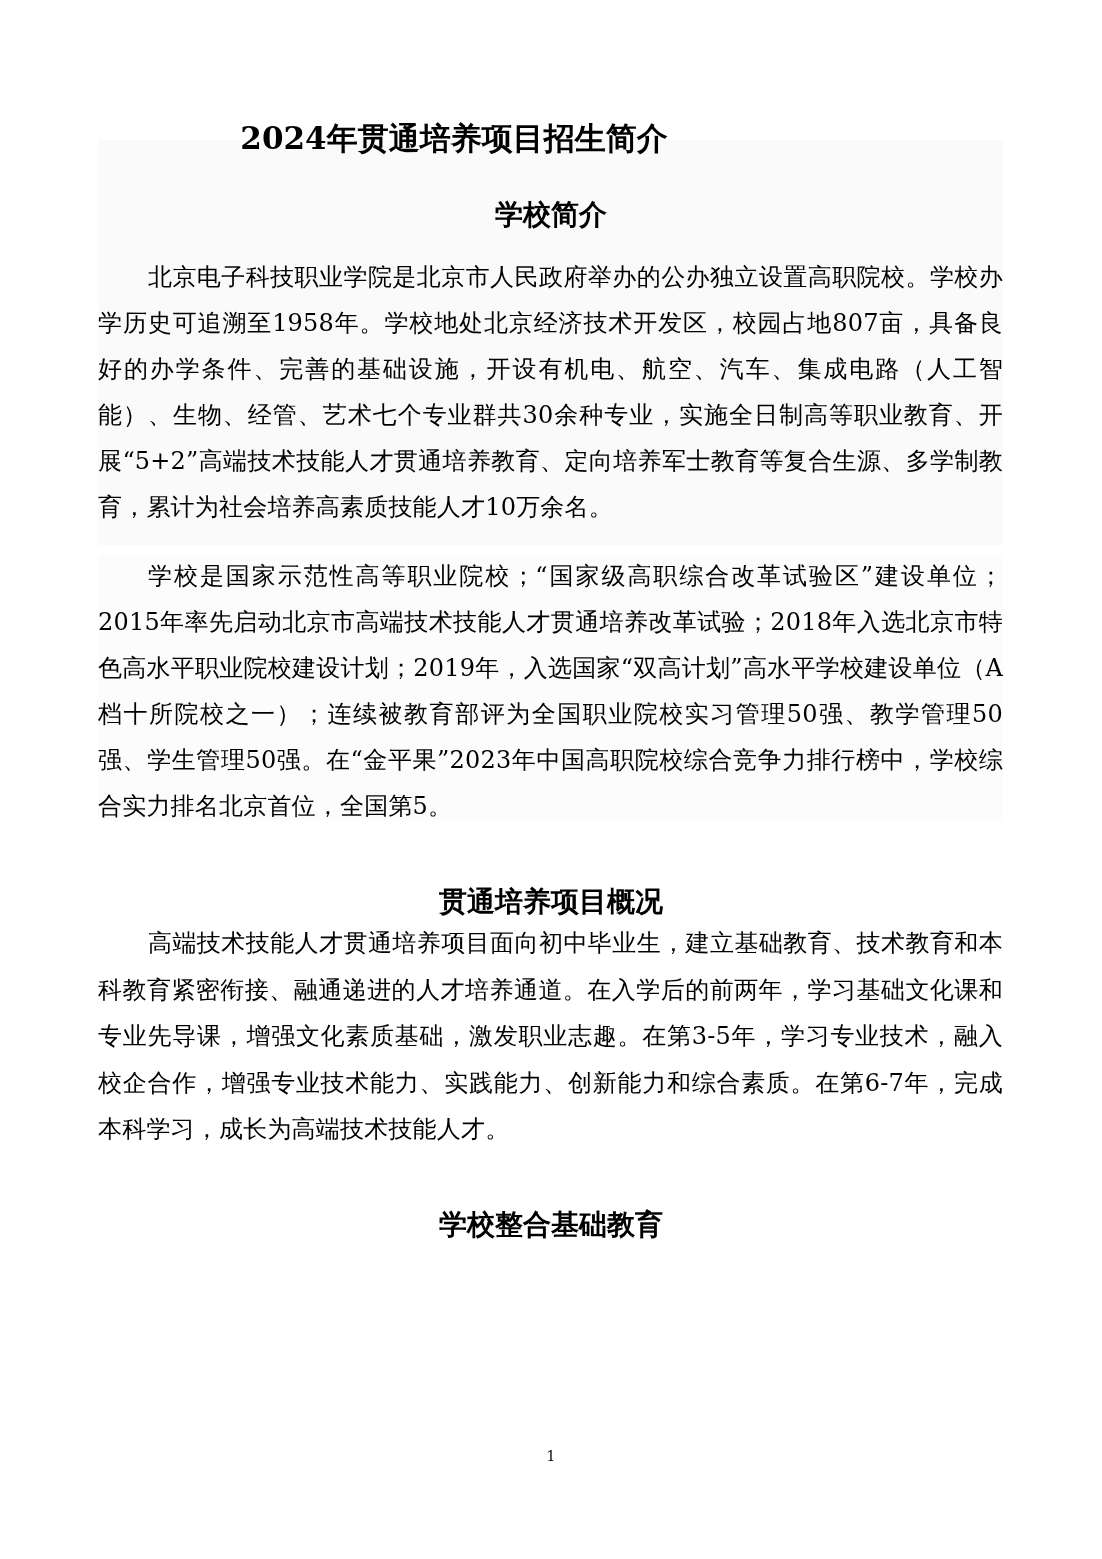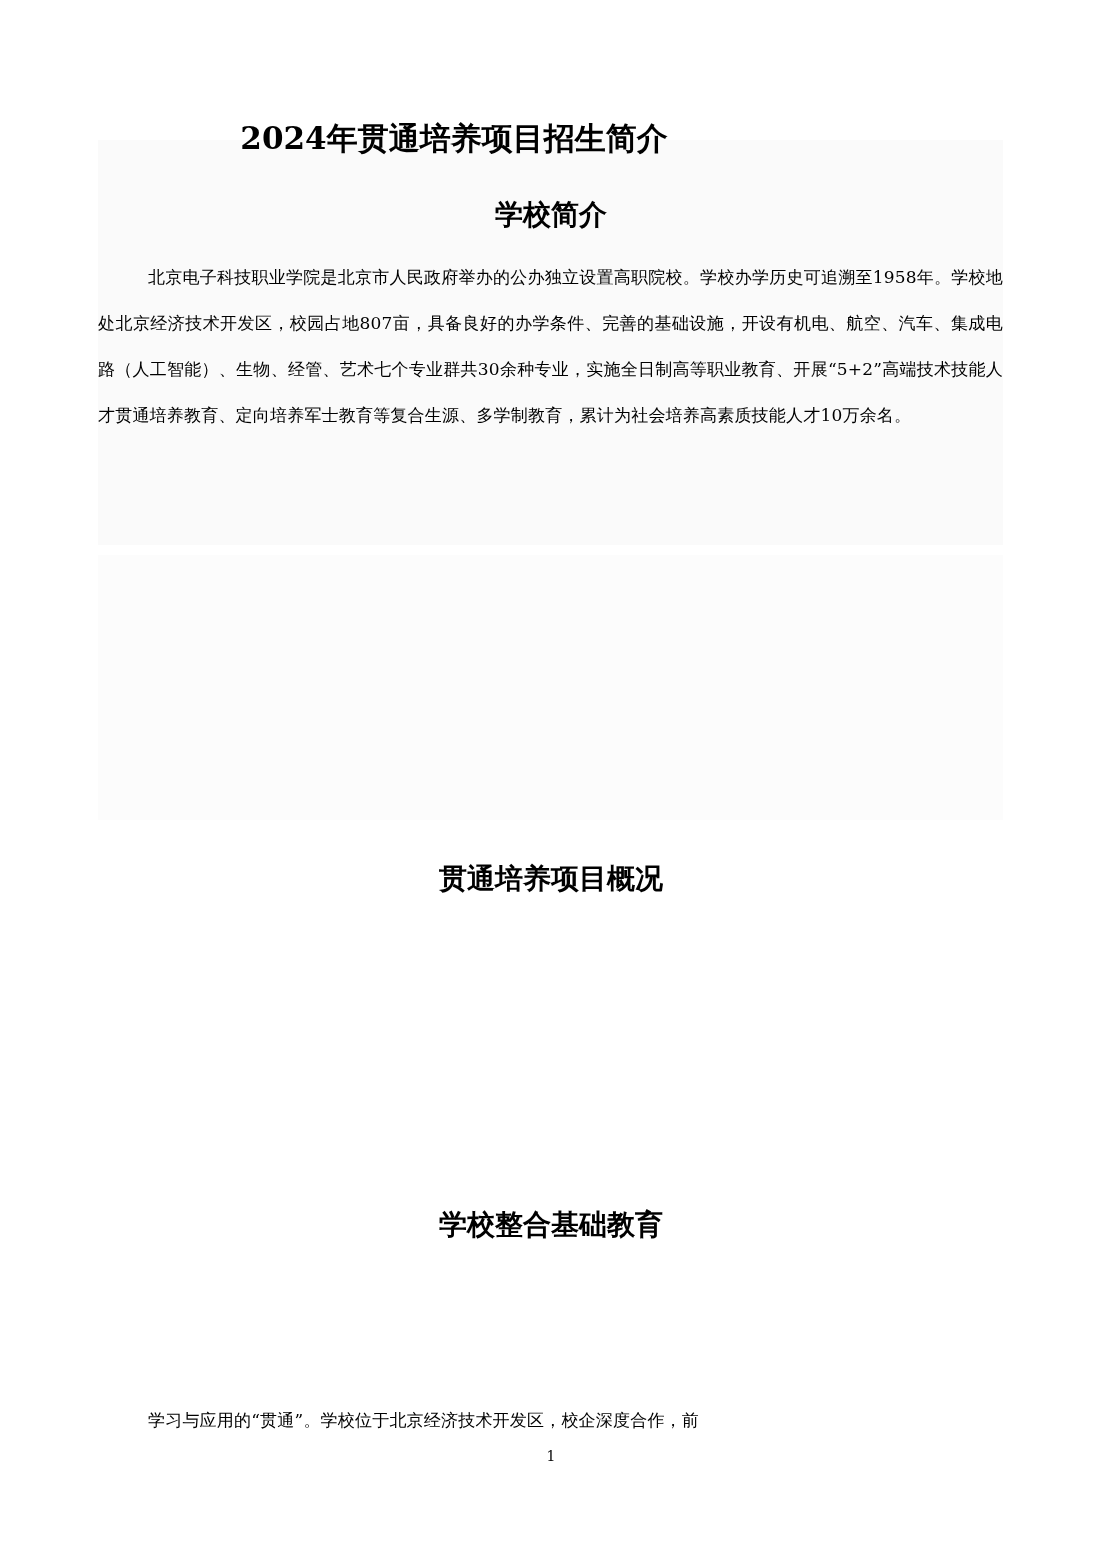--- a/index.html
+++ b/index.html
@@ -5,36 +5,37 @@
   html, body { margin: 0; padding: 0; background: #ffffff; }
   body { width: 1102px; height: 1559px; position: relative; overflow: hidden;
          font-family: "DejaVu Serif", "Liberation Serif", serif; color: #000; }
   .page { position: absolute; left: 0; top: 0; width: 1102px; height: 1559px; background: #fff; }
   .shade1 { position: absolute; left: 98px; top: 140px; width: 905px; height: 405px; background: #fafafa; }
   .shade2 { position: absolute; left: 98px; top: 555px; width: 905px; height: 265px; background: #fcfcfc; }
   .title { position: absolute; left: 0; width: 908px; top: 118px; text-align: center;
            font-size: 31px; font-weight: bold; letter-spacing: 0px; }
   .heading { position: absolute; left: 0; width: 1102px; text-align: center;
              font-size: 28px; font-weight: bold; font-family: "DejaVu Sans", "Liberation Sans", sans-serif; }
-  .para { position: absolute; left: 98px; width: 905px; font-size: 17px; line-height: 46px;
+  .para { position: absolute; left: 98px; width: 905px; font-size: 24px; line-height: 46px;
           text-align: justify; text-indent: 50px; letter-spacing: 0.2px; }
   .para.tight { line-height: 46.5px; }
   .pagenum { position: absolute; left: 0; width: 1102px; top: 1448px; text-align: center; font-size: 14px; }
 </style>
 </head>
 <body>
 
 <div class="page">
   <div class="shade1"></div>
   <div class="shade2"></div>
 
   <div class="title">2024年贯通培养项目招生简介</div>
 
   <div class="heading" style="top:196px;">学校简介</div>
   <div class="para" style="top:254px;">北京电子科技职业学院是北京市人民政府举办的公办独立设置高职院校。学校办学历史可追溯至1958年。学校地处北京经济技术开发区，校园占地807亩，具备良好的办学条件、完善的基础设施，开设有机电、航空、汽车、集成电路（人工智能）、生物、经管、艺术七个专业群共30余种专业，实施全日制高等职业教育、开展“5+2”高端技术技能人才贯通培养教育、定向培养军士教育等复合生源、多学制教育，累计为社会培养高素质技能人才10万余名。</div>
+  <div class="para" style="top:553px;">学校是国家示范性高等职业院校；“国家级高职综合改革试验区”建设单位；2015年率先启动北京市高端技术技能人才贯通培养改革试验；2018年入选北京市特色高水平职业院校建设计划；2019年，入选国家“双高计划”高水平学校建设单位（A档十所院校之一）；连续被教育部评为全国职业院校实习管理50强、教学管理50强、学生管理50强。在“金平果”2023年中国高职院校综合竞争力排行榜中，学校综合实力排名北京首位，全国第5。</div>
 
-  <div class="heading" style="top:860px;">贯通培养项目概况</div>
+  <div class="heading" style="top:883px;">贯通培养项目概况</div>
+  <div class="para tight" style="top:920px;">高端技术技能人才贯通培养项目面向初中毕业生，建立基础教育、技术教育和本科教育紧密衔接、融通递进的人才培养通道。在入学后的前两年，学习基础文化课和专业先导课，增强文化素质基础，激发职业志趣。在第3-5年，学习专业技术，融入校企合作，增强专业技术能力、实践能力、创新能力和综合素质。在第6-7年，完成本科学习，成长为高端技术技能人才。</div>
 
   <div class="heading" style="top:1206px;">学校整合基础教育</div>
-  <div class="para" style="top:1397px;">学习与应用的“贯通”。学校位于北京经济技术开发区，校企深度合作，前</div>
 
   <div class="pagenum">1</div>
 </div>
 
 </body></html>

